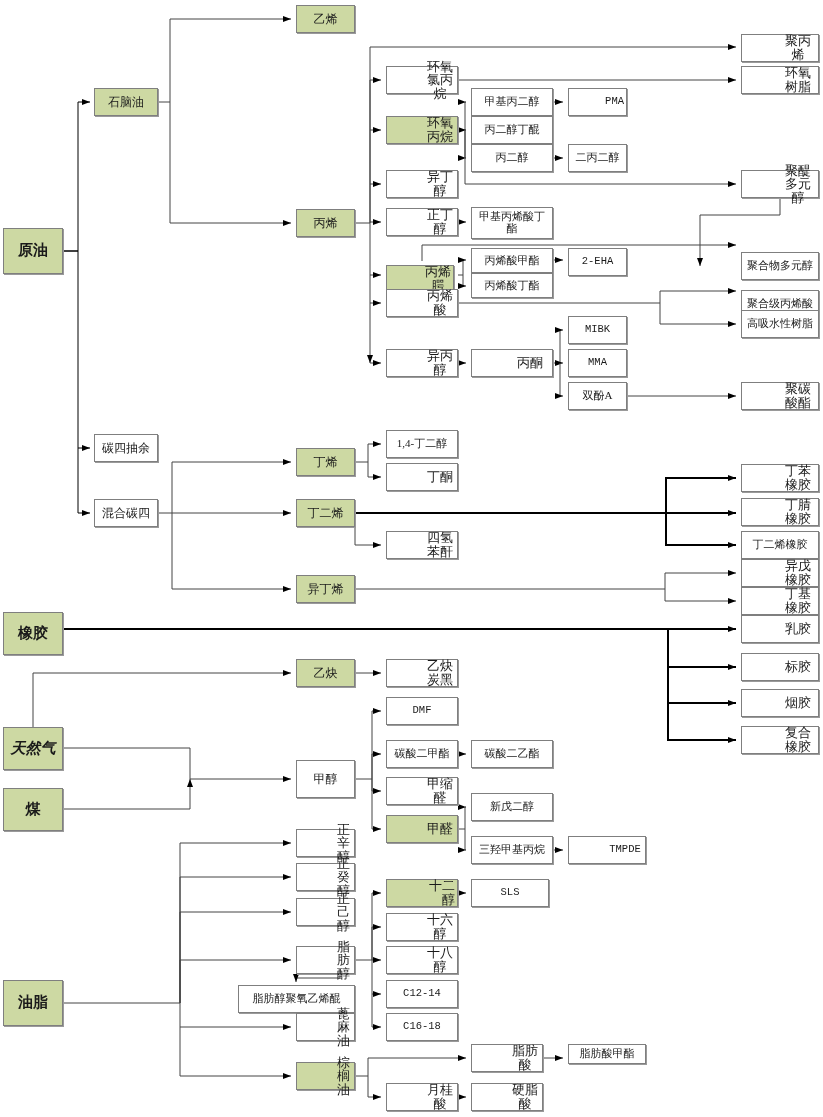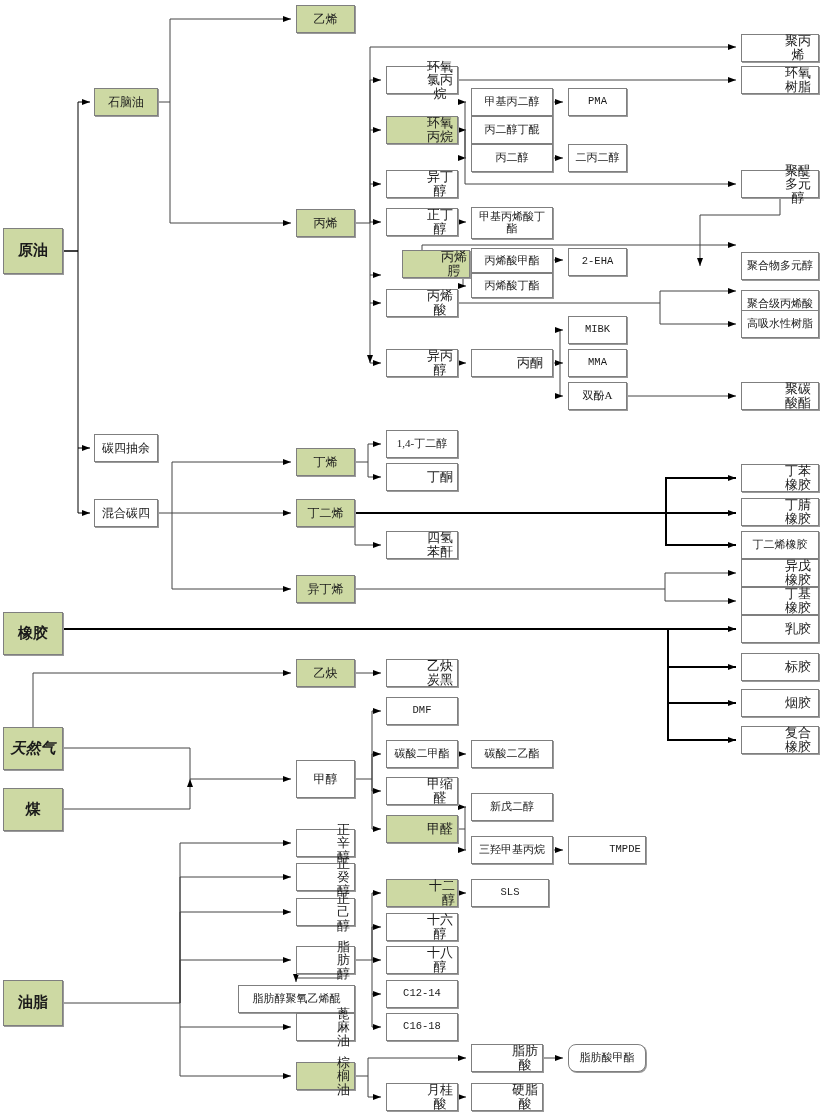--- a/index.html
+++ b/index.html
@@ -198,40 +198,40 @@
     </div>
   <div class="node green l2" style="left:386px;top:116px;width:72px;height:28px;">
       <span>环氧丙烷</span>
     </div>
   <div class="node l2" style="left:386px;top:170px;width:72px;height:28px;">
       <span>异丁醇</span>
     </div>
   <div class="node l2" style="left:386px;top:208px;width:72px;height:28px;">
       <span>正丁醇</span>
     </div>
-  <div class="node green l2" style="left:386px;top:250px;width:68px;height:28px;margin-left:16px;">
+  <div class="node green l2" style="left:386px;top:265px;width:68px;height:28px;">
       <span>丙烯腭</span>
     </div>
   <div class="node l2" style="left:386px;top:289px;width:72px;height:28px;">
       <span>丙烯酸</span>
     </div>
   <div class="node l2" style="left:386px;top:349px;width:72px;height:28px;">
       <span>异丙醇</span>
     </div>
 
   <div class="node sm" style="left:471px;top:88px;width:82px;height:28px;">
       <span>甲基丙二醇</span>
     </div>
   <div class="node sm" style="left:471px;top:116px;width:82px;height:28px;">
       <span>丙二醇丁醌</span>
     </div>
   <div class="node sm" style="left:471px;top:144px;width:82px;height:28px;">
       <span>丙二醇</span>
     </div>
-  <div class="node mono" style="left:568px;top:88px;width:59px;height:28px;">
+  <div class="node mono" style="left:568px;top:88px;width:59px;height:28px;justify-content:flex-end;">
       <span>PMA</span>
     </div>
   <div class="node sm" style="left:568px;top:144px;width:59px;height:28px;">
       <span>二丙二醇</span>
     </div>
   <div class="node sm" style="left:471px;top:207px;width:82px;height:32px;">
       <span>甲基丙烯酸丁酯</span>
     </div>
   <div class="node sm" style="left:471px;top:248px;width:82px;height:25px;">
       <span>丙烯酸甲酯</span>
@@ -379,21 +379,21 @@
     </div>
   <div class="node mono" style="left:386px;top:1013px;width:72px;height:28px;">
       <span>C16-18</span>
     </div>
   <div class="node mono" style="left:471px;top:879px;width:78px;height:28px;">
       <span>SLS</span>
     </div>
   <div class="node l2" style="left:471px;top:1044px;width:72px;height:28px;">
       <span>脂肪酸</span>
     </div>
-  <div class="node sm" style="left:568px;top:1044px;width:78px;height:28px;border-radius:8px;">
+  <div class="node sm" style="left:568px;top:1044px;width:78px;height:20px;">
       <span>脂肪酸甲酯</span>
     </div>
   <div class="node l2" style="left:386px;top:1083px;width:72px;height:28px;">
       <span>月桂酸</span>
     </div>
   <div class="node l2" style="left:471px;top:1083px;width:72px;height:28px;">
       <span>硬脂酸</span>
     </div>
 
 </div>

